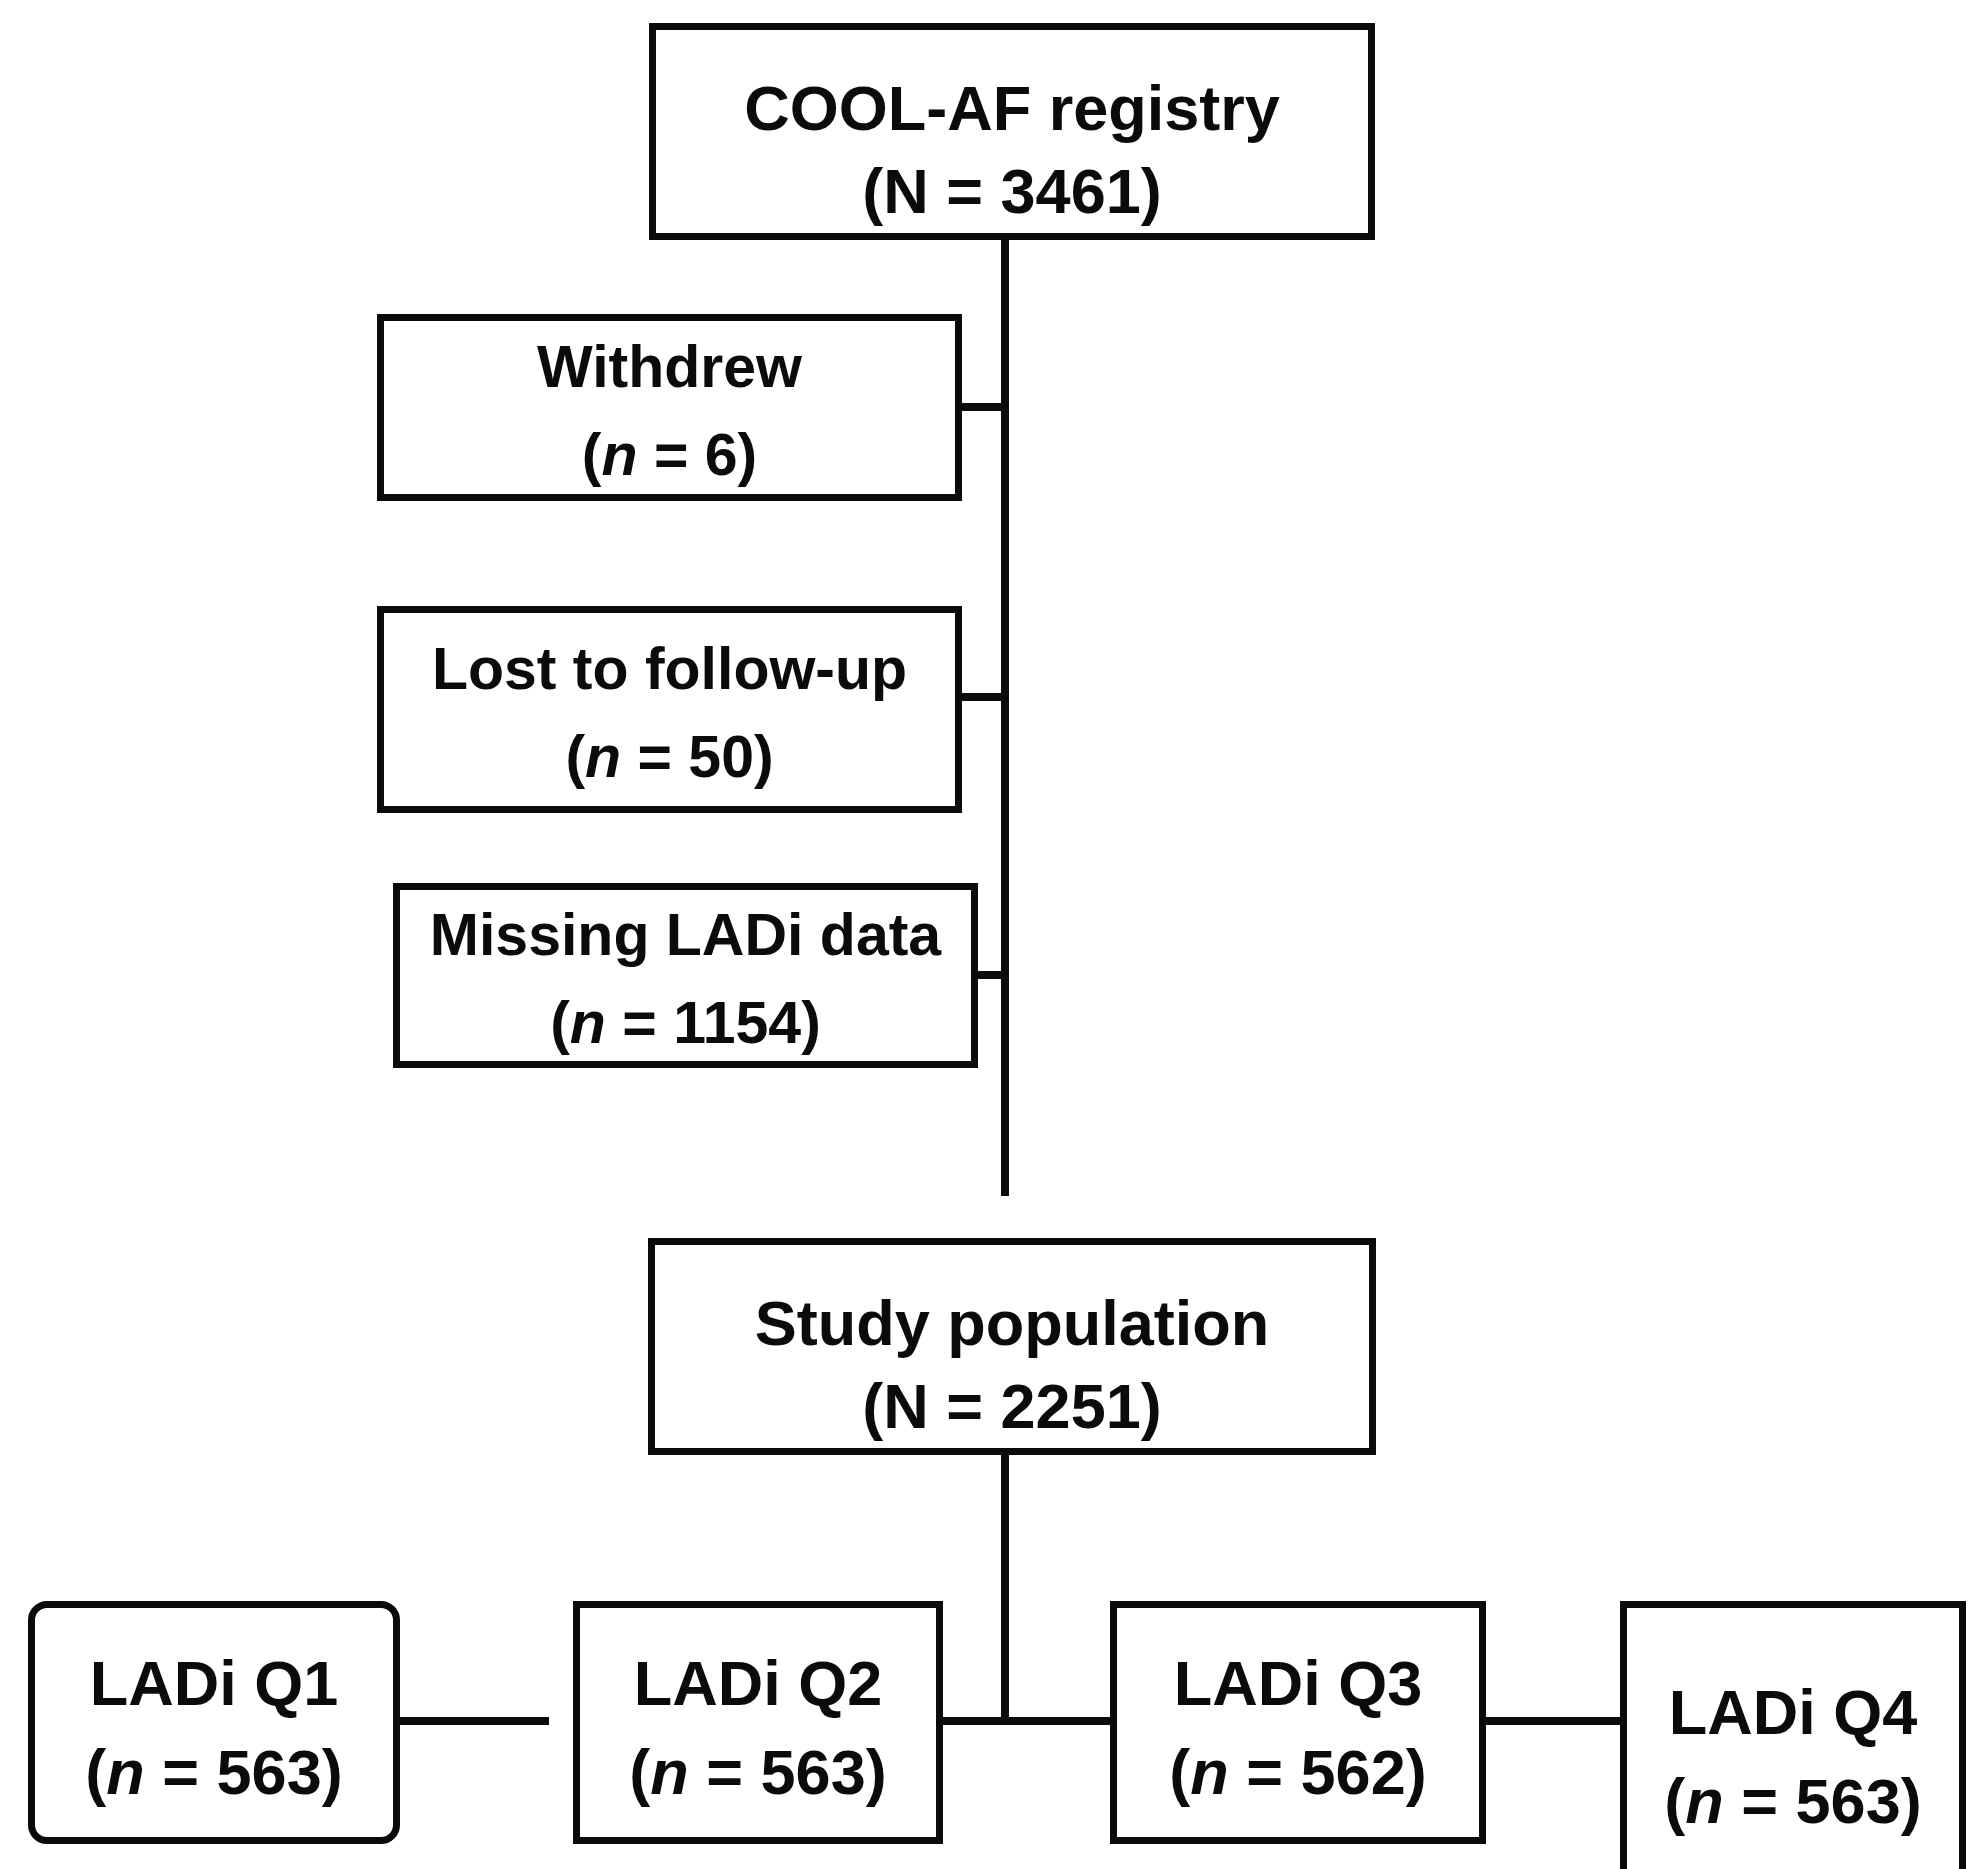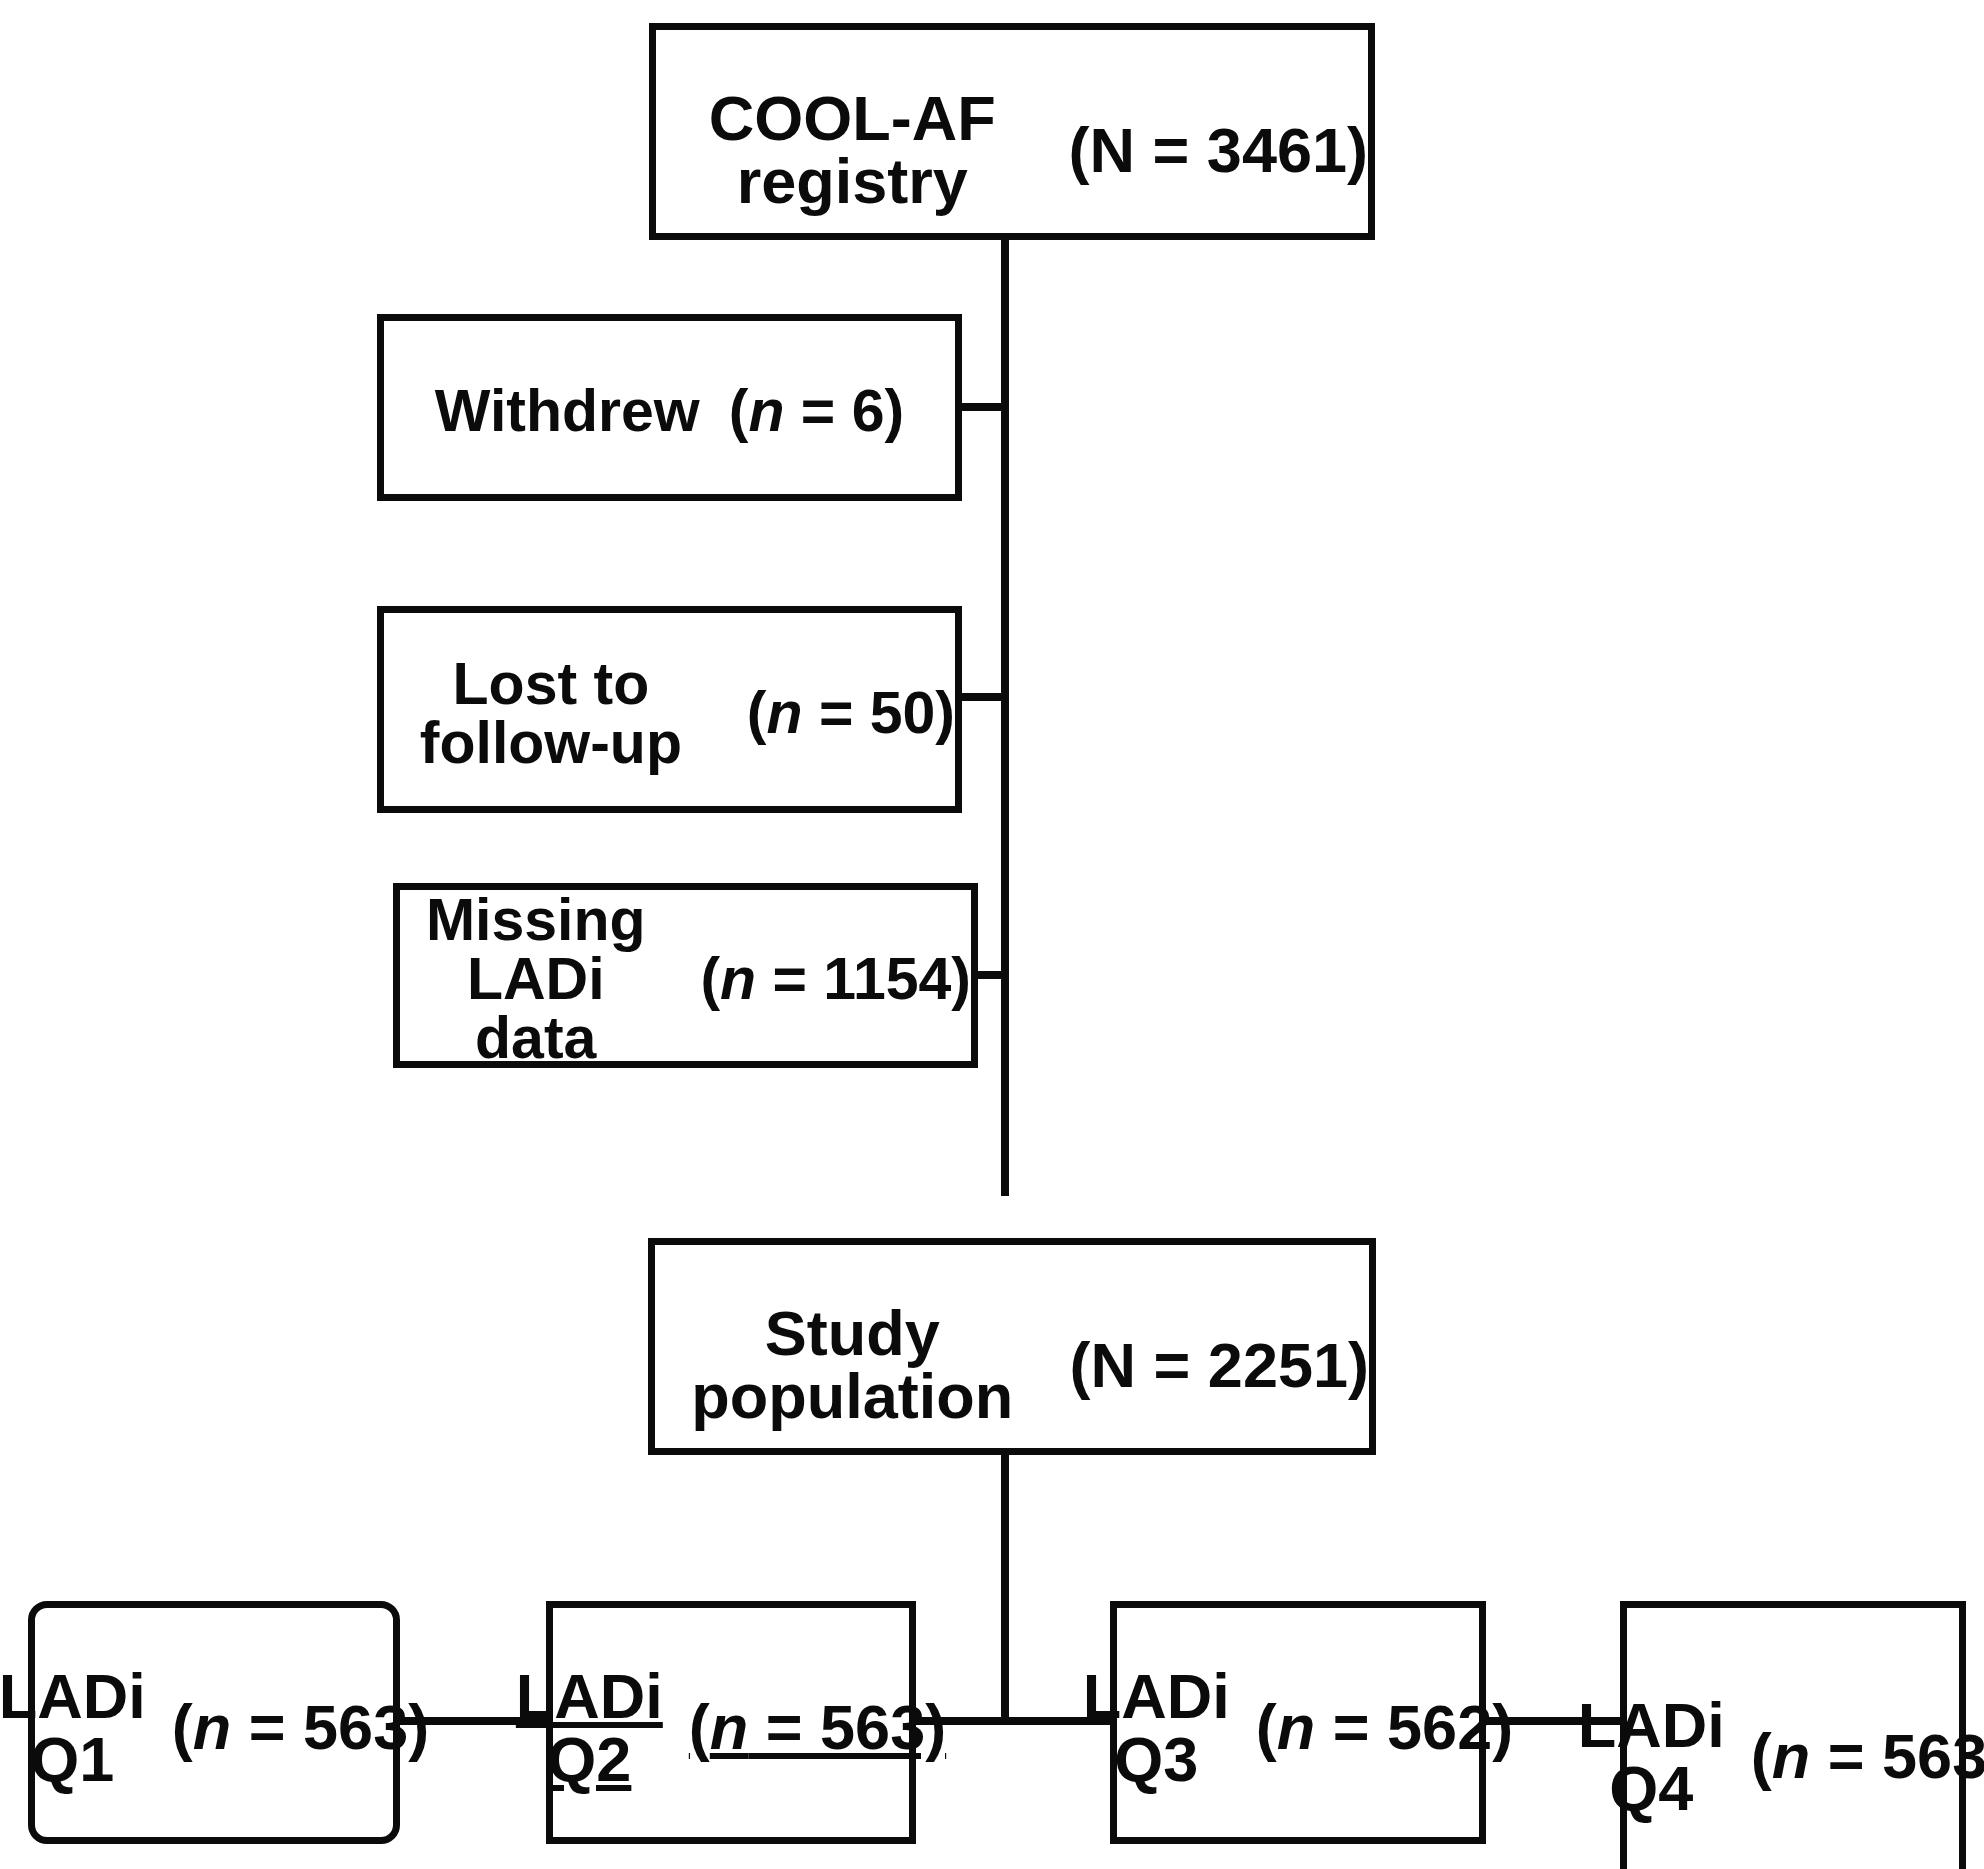--- a/index.html
+++ b/index.html
@@ -15,20 +15,21 @@
     font-family: "Liberation Sans", "DejaVu Sans", sans-serif;
     color: #0b0b0b;
     overflow: hidden;
   }
   .node {
     position: absolute;
     box-sizing: border-box;
     border: 7.2px solid #0b0b0b;
     background: #ffffff;
     display: flex;
+    flex-direction: column;
     align-items: center;
     justify-content: center;
     text-align: center;
     font-weight: 700;
     line-height: 1;
   }
   .node-wide  { font-size: 63px; gap: 20px; padding-top: 37px; }
   .node-side  { font-size: 59px; gap: 29px; padding-top: 8px; margin-left: 13px; }
   .node-quart { font-size: 63px; gap: 26px; padding-top: 10.5px; }
   .count { white-space: pre; }
@@ -38,21 +39,21 @@
     position: absolute;
     background: #0b0b0b;
   }
   
   #registry { left: 649px;  top: 23px;   width: 726px; height: 217px; }
   #withdrew { left: 364px;  top: 314px;  width: 585px;  height: 187px; }
   #lost     { left: 364px;  top: 606px;  width: 585px;  height: 207px; }
   #missing  { left: 380px;  top: 883px; width: 585px;  height: 185px; }
   #study    { left: 648px;  top: 1238px; width: 728px; height: 217px; }
   #q1       { left: 28px;   top: 1601px; width: 372px;  height: 243px; border-radius: 19px; }
-  #q2       { left: 546px;  top: 1601px; width: 370px;  height: 243px; text-decoration: underline; }
+  #q2       { left: 573px;  top: 1601px; width: 370px;  height: 243px; }
   #q3       { left: 1110px; top: 1601px; width: 376px;  height: 243px; }
   #q4       { left: 1620px; top: 1601px; width: 346px;  height: 301px; }
   
   #v-main-top    { left: 1001px; top: 236px;  width: 8px;  height: 960px; }
   #v-main-bottom { left: 1001px; top: 1408px; width: 8px;  height: 317px; }
   #h-withdrew    { left: 946px; top: 403px;  width: 63px;  height: 8px; }
   #h-lost        { left: 946px; top: 693px; width: 63px;  height: 8px; }
   #h-missing     { left: 946px; top: 971px; width: 63px;  height: 8px; }
   #h-q1-q2       { left: 397px;  top: 1717px; width: 152px; height: 8px; }
   #h-q2-q3       { left: 914px; top: 1717px; width: 198px; height: 8px; }

